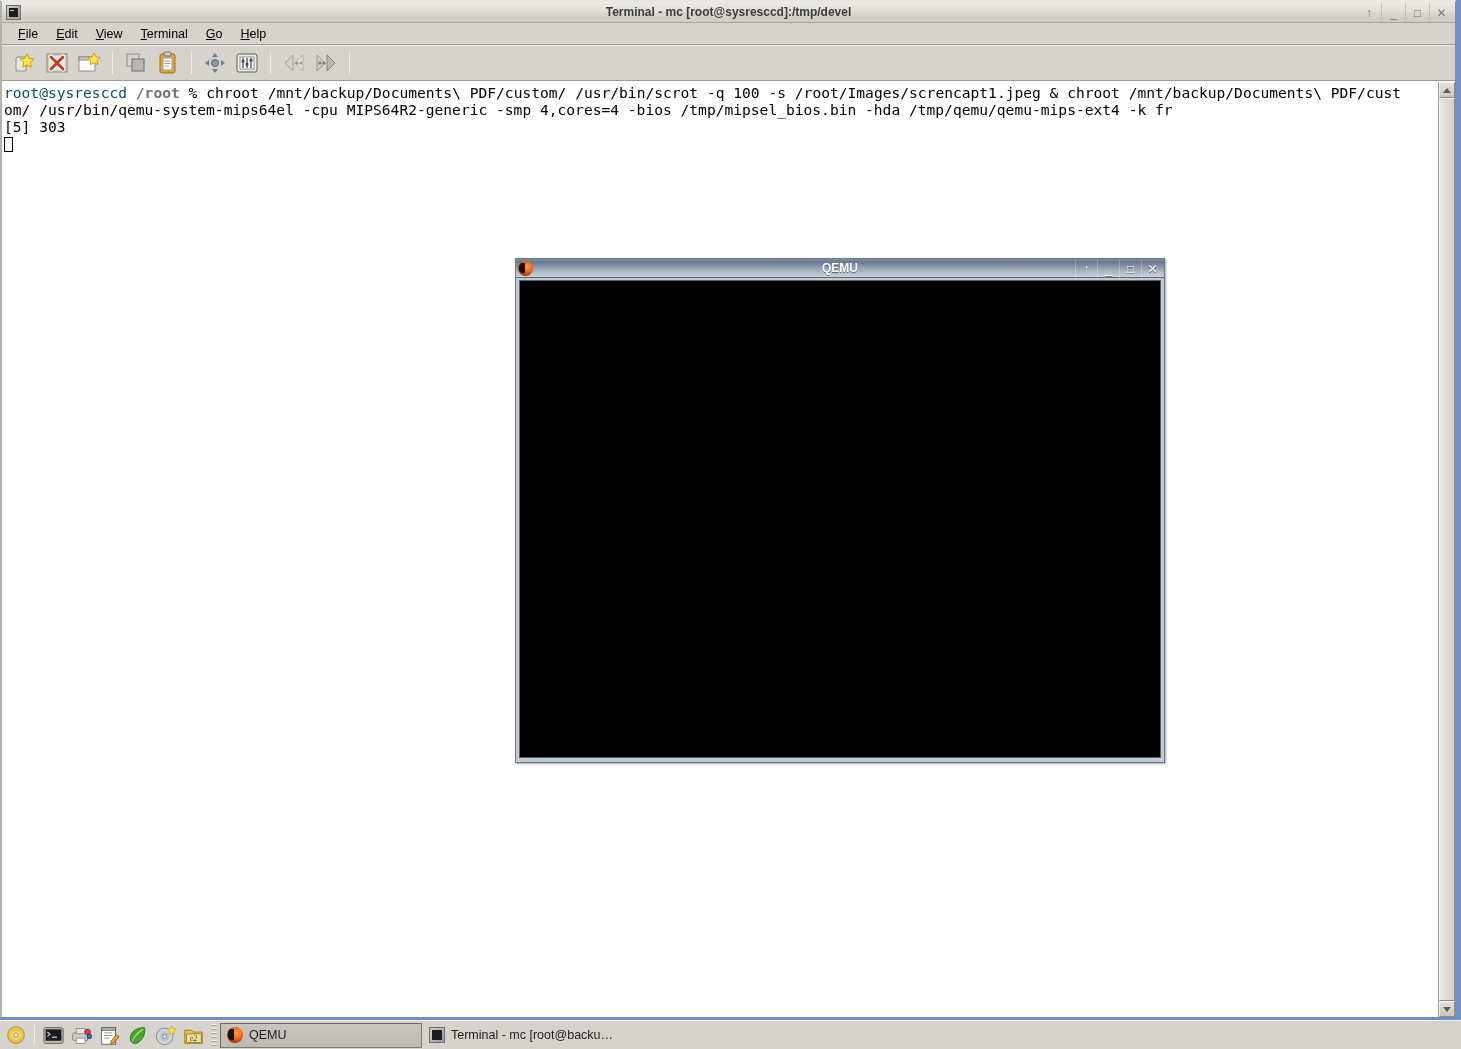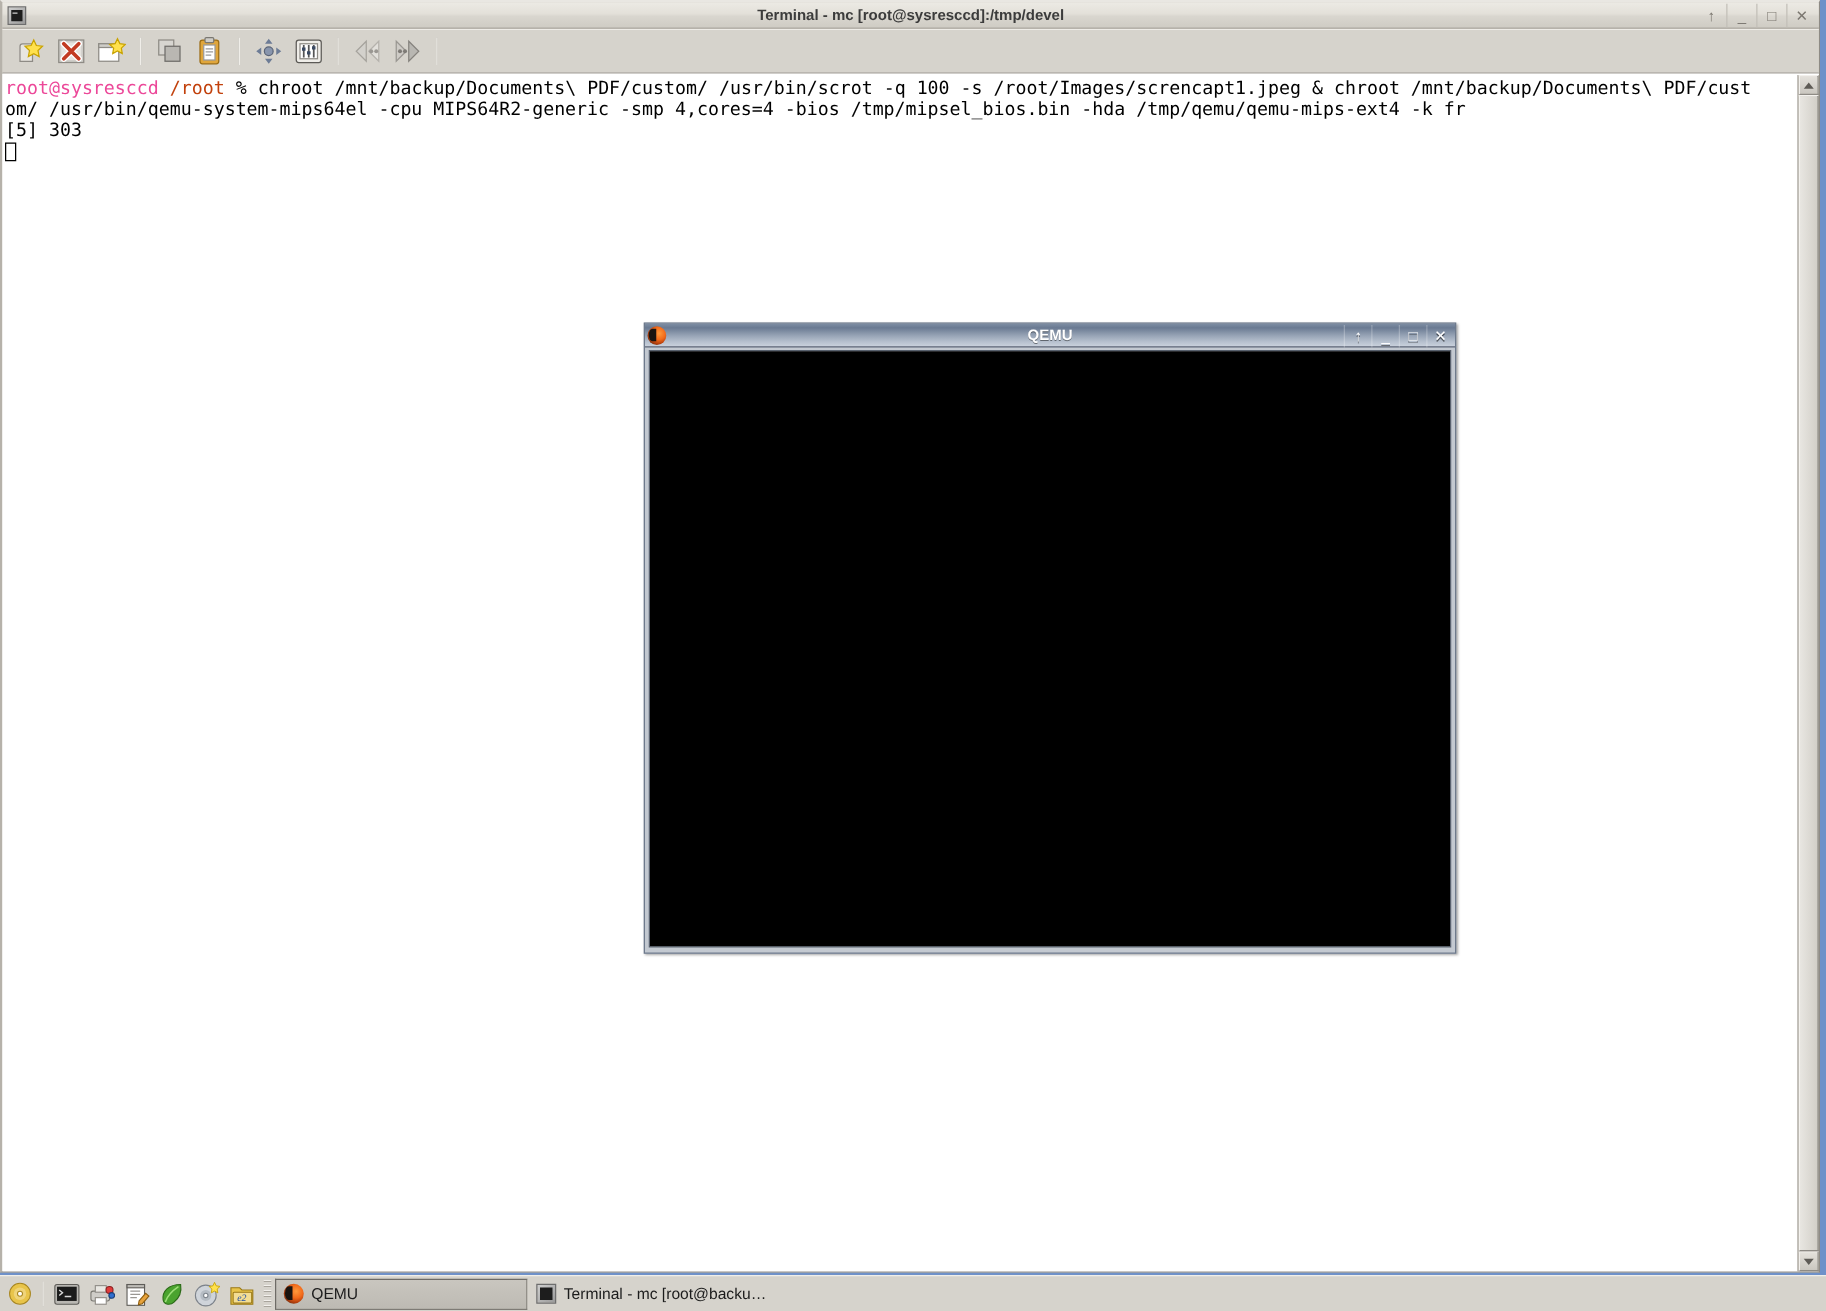--- a/index.html
+++ b/index.html
@@ -141,22 +141,22 @@
     background: #ffffff;
     padding: 2px 0 0 2px;
     font-family: "DejaVu Sans Mono", "Liberation Mono", monospace;
     font-size: 14.6px;
     line-height: 17px;
     color: #000000;
     white-space: pre;
     overflow: hidden;
     letter-spacing: 0px;
   }
-  .t-green { color: #ec4899; }
-  .t-blue  { color: #c2410c; font-weight: normal; }
+  .t-green { color: #0c4a6e; }
+  .t-blue  { color: #737373; font-weight: bold; }
   .t-black { color: #000000; }
   .cursor-block {
     display: inline-block;
     width: 9px; height: 15px;
     border: 1px solid #000;
     vertical-align: -3px;
   }
 
   
   .vscroll {
@@ -350,20 +350,28 @@
       <div class="title-icon"></div>
       <div class="title-text">Terminal - mc [root@sysresccd]:/tmp/devel</div>
       <div class="win-buttons">
         <div class="wb">↑</div>
         <div class="wb">_</div>
         <div class="wb">□</div>
         <div class="wb">✕</div>
       </div>
     </div>
 
+    <div class="menubar">
+      <div class="menu-item"><u>F</u><span>ile</span></div>
+      <div class="menu-item"><u>E</u><span>dit</span></div>
+      <div class="menu-item"><u>V</u><span>iew</span></div>
+      <div class="menu-item"><u>T</u><span>erminal</span></div>
+      <div class="menu-item"><u>G</u><span>o</span></div>
+      <div class="menu-item"><u>H</u><span>elp</span></div>
+    </div>
 
     <div class="toolbar">
 
       <div class="tb-btn">
         <svg class="ic" viewBox="0 0 24 24">
           <path d="M3 20 L3 8 Q3 6 5 6 L13 6 L13 20 Z" fill="#e8e6e1" stroke="#8e8b85" stroke-width="1"></path>
           <path d="M14 3 l2.1 4.4 4.9.6 -3.6 3.4 .9 4.8 -4.3-2.3 -4.3 2.3 .9-4.8 -3.6-3.4 4.9-.6z" fill="#ffe14d" stroke="#c9a300" stroke-width="1"></path>
         </svg>
       </div>
 

